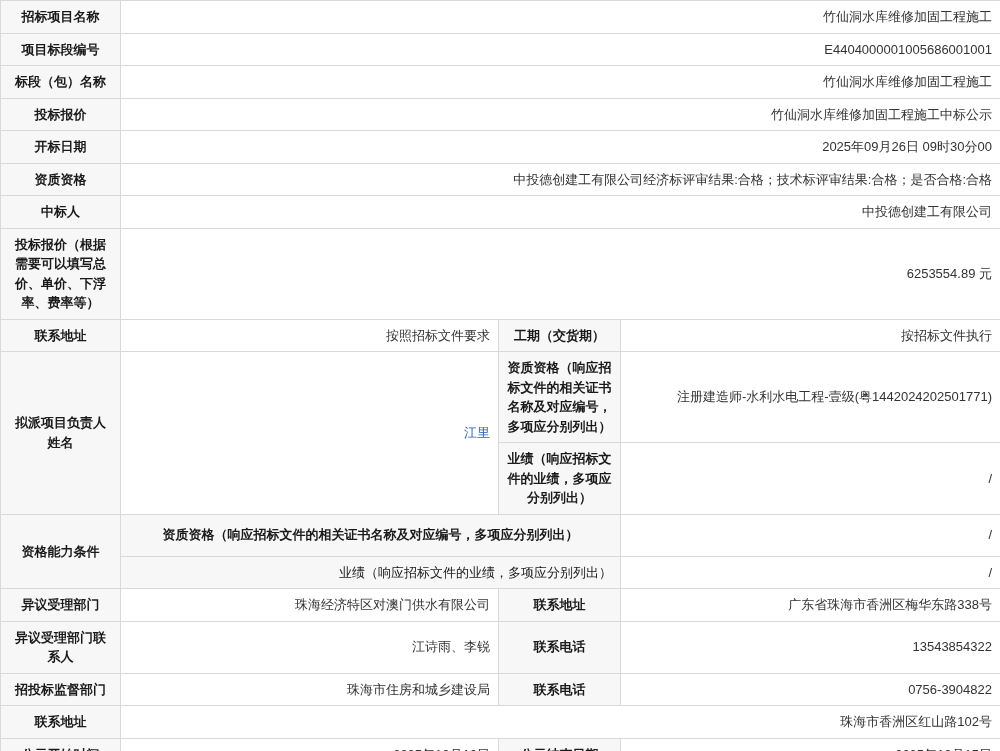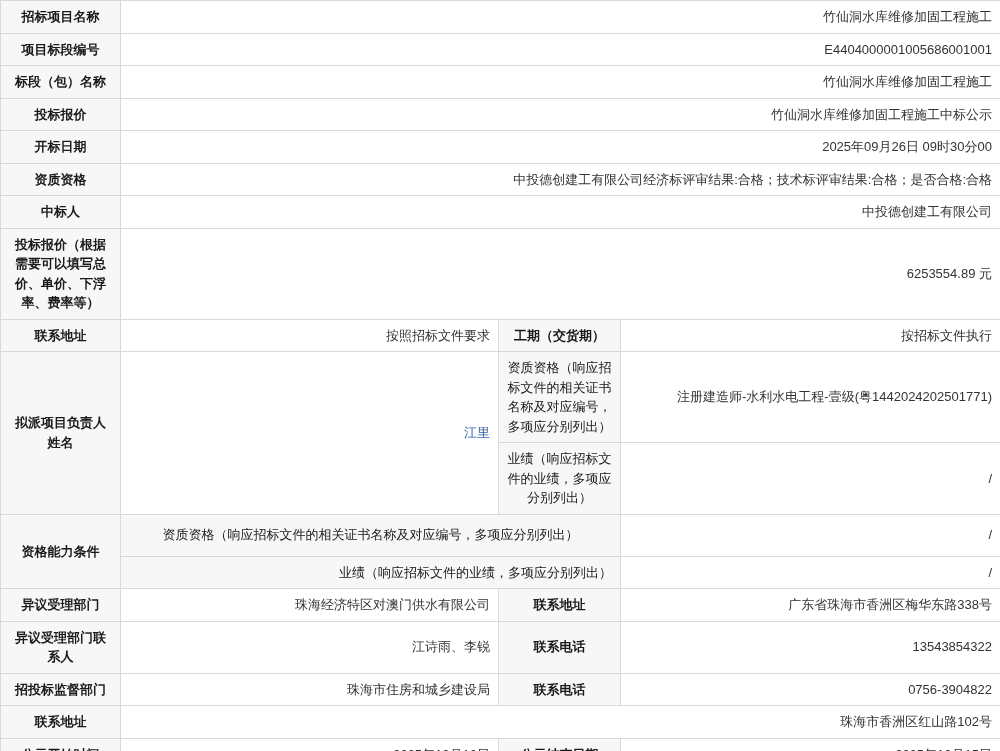--- a/index.html
+++ b/index.html
@@ -30,21 +30,21 @@
   td.label {
     background: #f7f7f7;
     text-align: center;
     font-weight: bold;
     color: #1a1a1a;
   }
   td.sublabel {
     background: #f7f7f7;
     text-align: center;
     color: #1a1a1a;
-    font-weight: normal;
+    font-weight: bold;
   }
   td.sublabel-right {
     background: #f7f7f7;
     text-align: right;
     color: #1a1a1a;
     font-weight: normal;
   }
   td.value {
     background: #ffffff;
     text-align: right;

